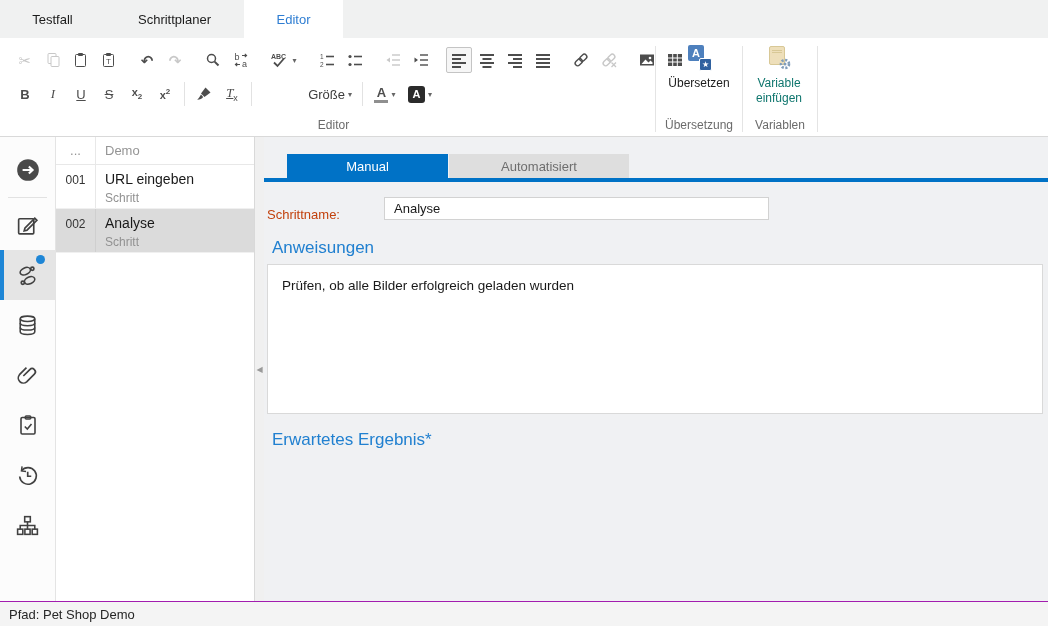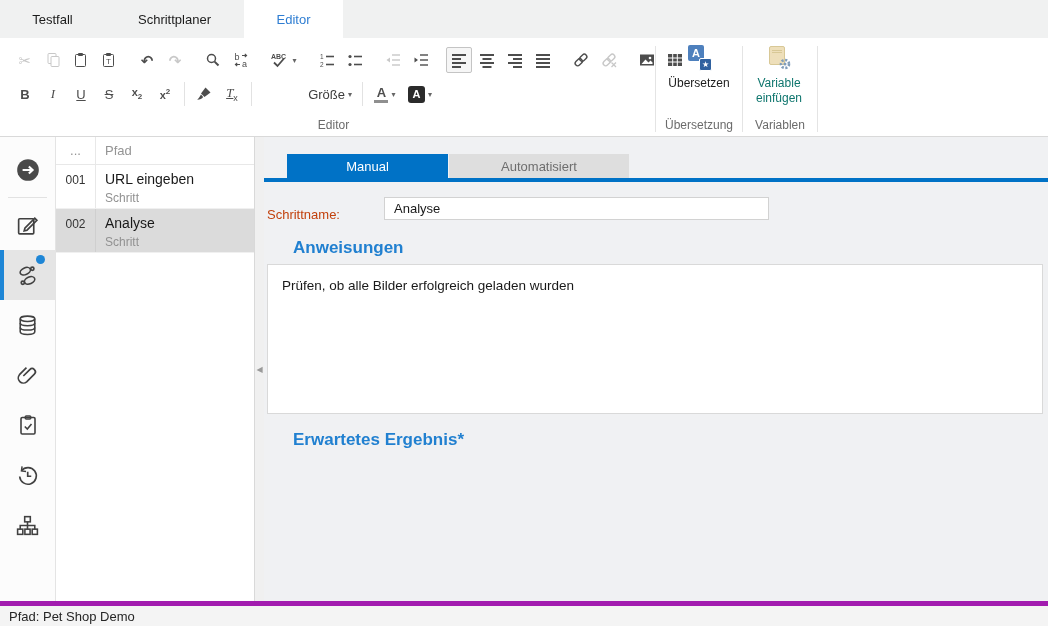--- a/index.html
+++ b/index.html
@@ -109,28 +109,28 @@
   .etab { height:24px; display:flex; align-items:center; justify-content:center;
           font-size:13px; }
   .etab.manual { width:161px; background:#0072c6; color:#fff; }
   .etab.auto { width:180px; background:#dedede; color:#6e6e6e; }
   .etab-underline { height:4px; background:#0072c6; margin:0 -5px 0 -3px; }
   .namerow { display:flex; align-items:center; margin-top:13px; }
   .namelabel { font-size:13px; color:#c2410c; width:117px;margin-top:12px; }
   .nameinput { width:385px; height:23px; border:1px solid #d2d2d2; background:#fff;
                font-size:13px; padding:0 9px; color:#191919;
                font-family:"Liberation Sans",sans-serif; }
-  .sechead { font-size:17px; font-weight:700; color:#2180d0; margin:16px 0 6px 26px; }
+  .sechead { font-size:17px; font-weight:400; color:#2180d0; margin:16px 0 6px 5px; }
   .tbox { display:block; width:100%; border:1px solid #d9d9d9; background:#fff;
           font-size:13.5px; color:#191919; padding:12px 14px; resize:none;
           font-family:"Liberation Sans",sans-serif; line-height:1.35; }
   .tbox.b1 { height:150px; }
   .tbox.b2 { height:153px; }
 
-  .statusbar { height:25px; background:#f4f4f4; border-top:5px solid #a21caf;
+  .statusbar { height:25px; background:#f4f4f4; border-top:1px solid #a21caf;
                display:flex; align-items:center; padding-left:9px; font-size:13px;
                color:#262626; }
 </style>
 </head>
 <body>
 
 <div class="tabbar">
   <div class="wtab t0">
     <div class="strip"></div>
     <div class="lbl">Testfall</div>
@@ -457,21 +457,21 @@
           <rect x="9.5" y="15.5" width="5" height="5"></rect>
           <rect x="16.5" y="15.5" width="5" height="5"></rect>
           <path d="M12 8.5 V12 M5 15.5 V12 H19 V15.5 M12 12 V15.5"></path>
         </svg>
     </div>
   </div>
 
   <div class="steps">
     <div class="shead">
       <div class="ncol">...</div>
-      <div style="padding-left:9px">Pfad</div>
+      <div style="padding-left:9px">Demo</div>
     </div>
     <div class="srow">
       <div class="ncol">001</div>
       <div class="srow-main">
         <div class="stitle">URL eingeben</div>
         <div class="ssub">Schritt</div>
       </div>
     </div>
     <div class="srow selected">
       <div class="ncol">002</div>

